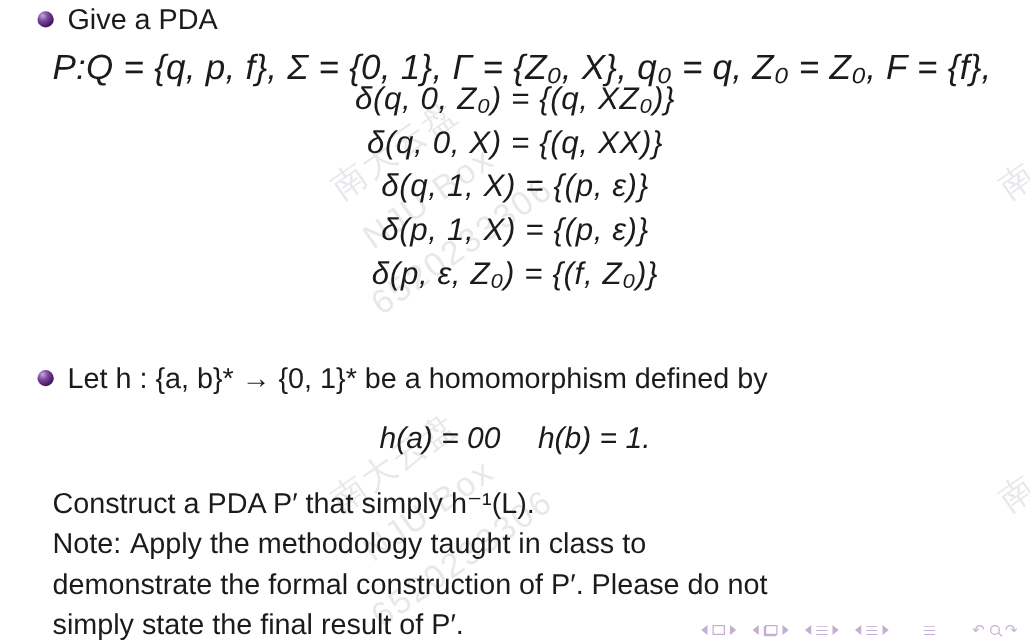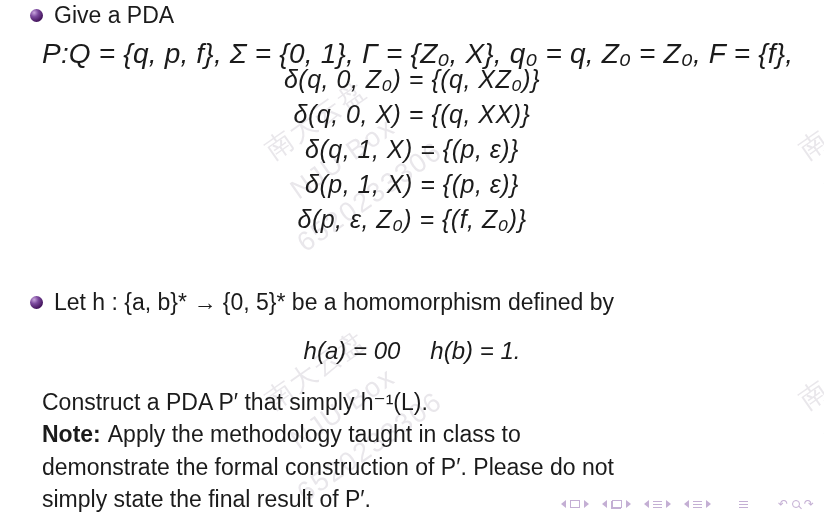--- a/index.html
+++ b/index.html
@@ -21,21 +21,21 @@
     background:radial-gradient(circle at 32% 28%, #c9a6dd 0%, #7c4a9e 32%, #45155e 72%, #2a0640 100%);
   }
   .tline{position:absolute;font-size:23px;white-space:nowrap;}
   .defline{position:absolute;left:42px;top:38px;font-size:28px;font-style:italic;white-space:nowrap;letter-spacing:.2px;}
   .eqs{position:absolute;left:0;right:0;top:62px;text-align:center;}
   .eq{font-size:25px;font-style:italic;line-height:35px;letter-spacing:.5px;}
   .heq{position:absolute;left:0;right:0;top:337px;text-align:center;font-size:24px;font-style:italic;text-decoration:underline;}
   .heq .part{display:inline-block;}
   .heq .part + .part{margin-left:30px;}
   .closing{position:absolute;left:42px;top:386px;font-size:23px;line-height:32.4px;white-space:nowrap;}
-  .closing .note-label{font-weight:700;margin-right:7px;}
+  .closing .note-label{font-weight:400;margin-right:7px;}
   
   .nav{
     position:absolute;right:8px;bottom:4px;display:flex;align-items:center;
     color:#c4afd4;z-index:3;
   }
   .nav .grp{display:flex;align-items:center;}
   .nav .grp + .grp{margin-left:9px;}
   .nav .grp.pres{margin-left:24px;}
   .nav .grp.actions{margin-left:26px;}
   .nav .grp > *{margin:0 2px;}
@@ -92,21 +92,21 @@
 
     <div class="eqs">
       <div class="eq">δ(q, 0, Z₀) = {(q, XZ₀)}</div>
       <div class="eq">δ(q, 0, X) = {(q, XX)}</div>
       <div class="eq">δ(q, 1, X) = {(p, ε)}</div>
       <div class="eq">δ(p, 1, X) = {(p, ε)}</div>
       <div class="eq">δ(p, ε, Z₀) = {(f, Z₀)}</div>
     </div>
 
     <span class="ball" style="left:30px;top:296px;"></span>
-    <div class="tline" style="left:54px;top:289px;">Let h : {a, b}* → {0, 5}* be a homomorphism defined by</div>
+    <div class="tline" style="left:54px;top:289px;">Let h : {a, b}* → {0, 1}* be a homomorphism defined by</div>
 
     <div class="heq">
       <span class="part">h(a) = 00</span><span class="part">h(b) = 1.</span>
     </div>
 
     <div class="closing">
       <div>Construct a PDA P′ that simply h⁻¹(L).</div>
       <div>
         <span class="note-label">Note:</span><span>Apply the methodology taught in class to</span>
       </div>

